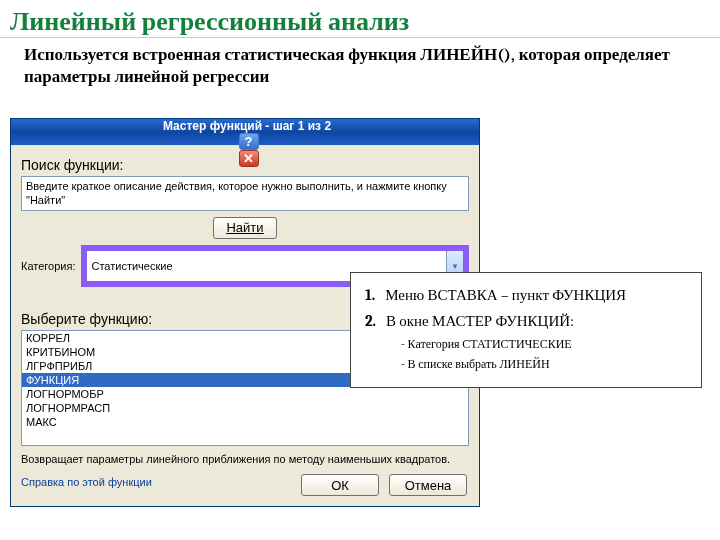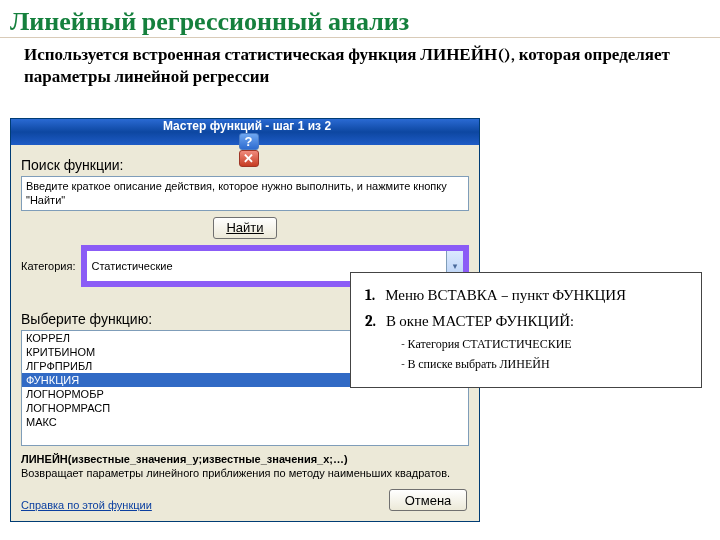--- a/index.html
+++ b/index.html
@@ -114,21 +114,21 @@
     height: 116px;
     background:#fff;
     border:1px solid #7f9db9;
     overflow:hidden;
     font-size:11px;
   }
   .listbox div { padding: 1px 4px; }
   .listbox .sel { background:#316ac5; color:#fff; }
   .desc { margin-top:6px; font-size:11px; line-height:1.35; }
   .desc .sig { font-weight:bold; }
-  .helplink { color:#0b3fa0; text-decoration:underline; cursor:pointer; margin-top:8px; display:inline-block;text-align:right;}
+  .helplink { color:#0b3fa0; cursor:pointer; margin-top:0; display:inline-block;text-align:right;}
   .btn-row { display:flex; justify-content:flex-end; gap:10px; margin-top:8px; padding-right:2px; position:relative;}
   .btn-row .btn { min-width:78px; text-decoration:none; }
   .btn-row .helplink-wrap { position:absolute; left:0; top:2px; }
   .callout {
     position: absolute;
     left: 350px;
     top: 272px;
     width: 352px;
     background: #fff;
     border: 1px solid #444;
@@ -173,25 +173,25 @@
     <div class="listbox">
       <div>КОРРЕЛ</div>
       <div>КРИТБИНОМ</div>
       <div>ЛГРФПРИБЛ</div>
       <div class="sel">ФУНКЦИЯ</div>
       <div>ЛОГНОРМОБР</div>
       <div>ЛОГНОРМРАСП</div>
       <div>МАКС</div>
     </div>
     <div class="desc">
-      <div class="sig">ЛИНЕЙН(известные_значения_y;известные_значения_x;…)</div>
       <div>Возвращает параметры линейного приближения по методу наименьших квадратов.</div>
     </div>
     <div class="btn-row">
       <div class="helplink-wrap"><span class="helplink">Справка по этой функции</span></div>
+      <div class="btn">ОК</div>
       <div class="btn">Отмена</div>
     </div>
   </div>
 </div>
 
 <div class="callout">
   <div>
     <span class="num">1.</span>&nbsp;&nbsp;
     <span>Меню ВСТАВКА – пункт ФУНКЦИЯ</span>
   </div>

